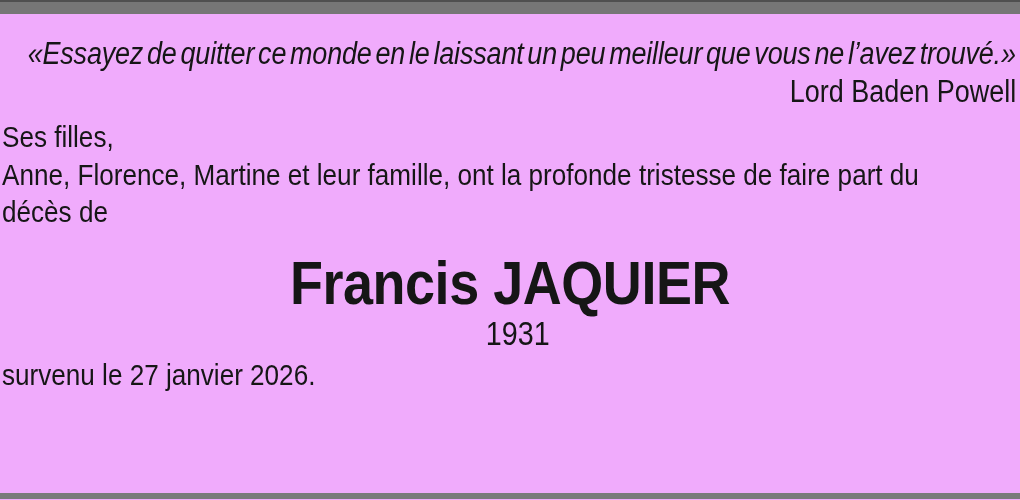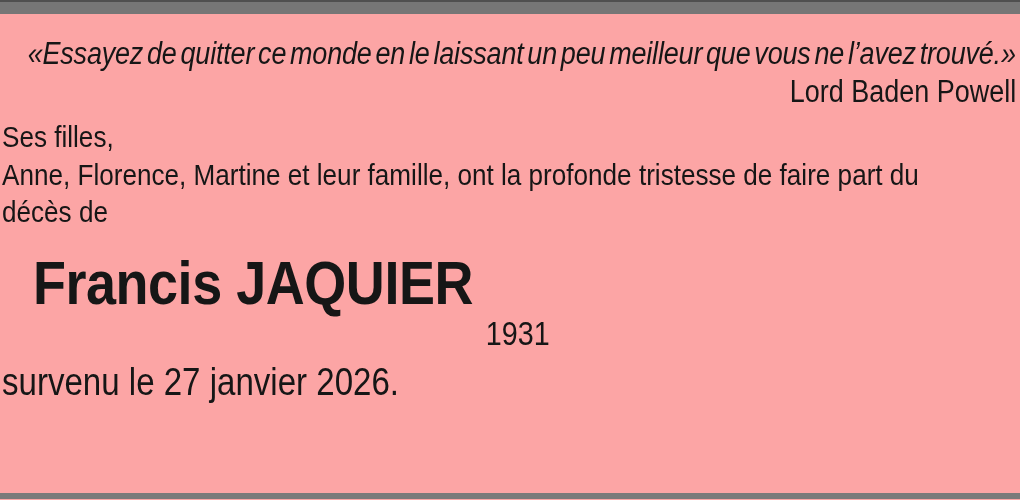--- a/index.html
+++ b/index.html
@@ -1,20 +1,20 @@
 <!DOCTYPE html>
 <html><head>
 <meta charset="utf-8">
 <style>
   html, body { margin: 0; padding: 0; background: #ffffff; }
   .sheet {
     position: relative;
     width: 1020px;
     height: 500px;
-    background: #fca5a5;
+    background: #f0abfc;
     overflow: hidden;
     font-family: "Liberation Sans", sans-serif;
     color: #161616;
   }
   .bar { position: absolute; left: 0; width: 1020px; }
   .bar-top {
     top: 0; height: 14px;
     background: #767676;
     border-top: 2px solid #4f4f4f;
     box-sizing: border-box;
@@ -45,37 +45,38 @@
   .intro-block {
     position: absolute;
     left: 2px; top: 118px;
     font-size: 30px;
     line-height: 37.7px;
   }
   .name-line {
     position: absolute;
     left: 0; top: 252px;
     width: 1020px;
+    text-align: center;
     font-size: 62px;
     font-weight: bold;
     line-height: 62px;
     letter-spacing: -0.5px;
   }
   .year-line {
     position: absolute;
     left: 8px; top: 317px;
     width: 1020px;
     text-align: center;
     font-size: 33px;
     line-height: 33px;
   }
   .details-block {
     position: absolute;
-    left: 2px; top: 364px;
-    font-size: 38px;
+    left: 2px; top: 356px;
+    font-size: 30px;
     line-height: 37.7px;
   }
   .bold-word { font-weight: bold; }
 </style>
 </head>
 <body>
 
 <div class="sheet">
 
   <div class="bar bar-top"></div>

